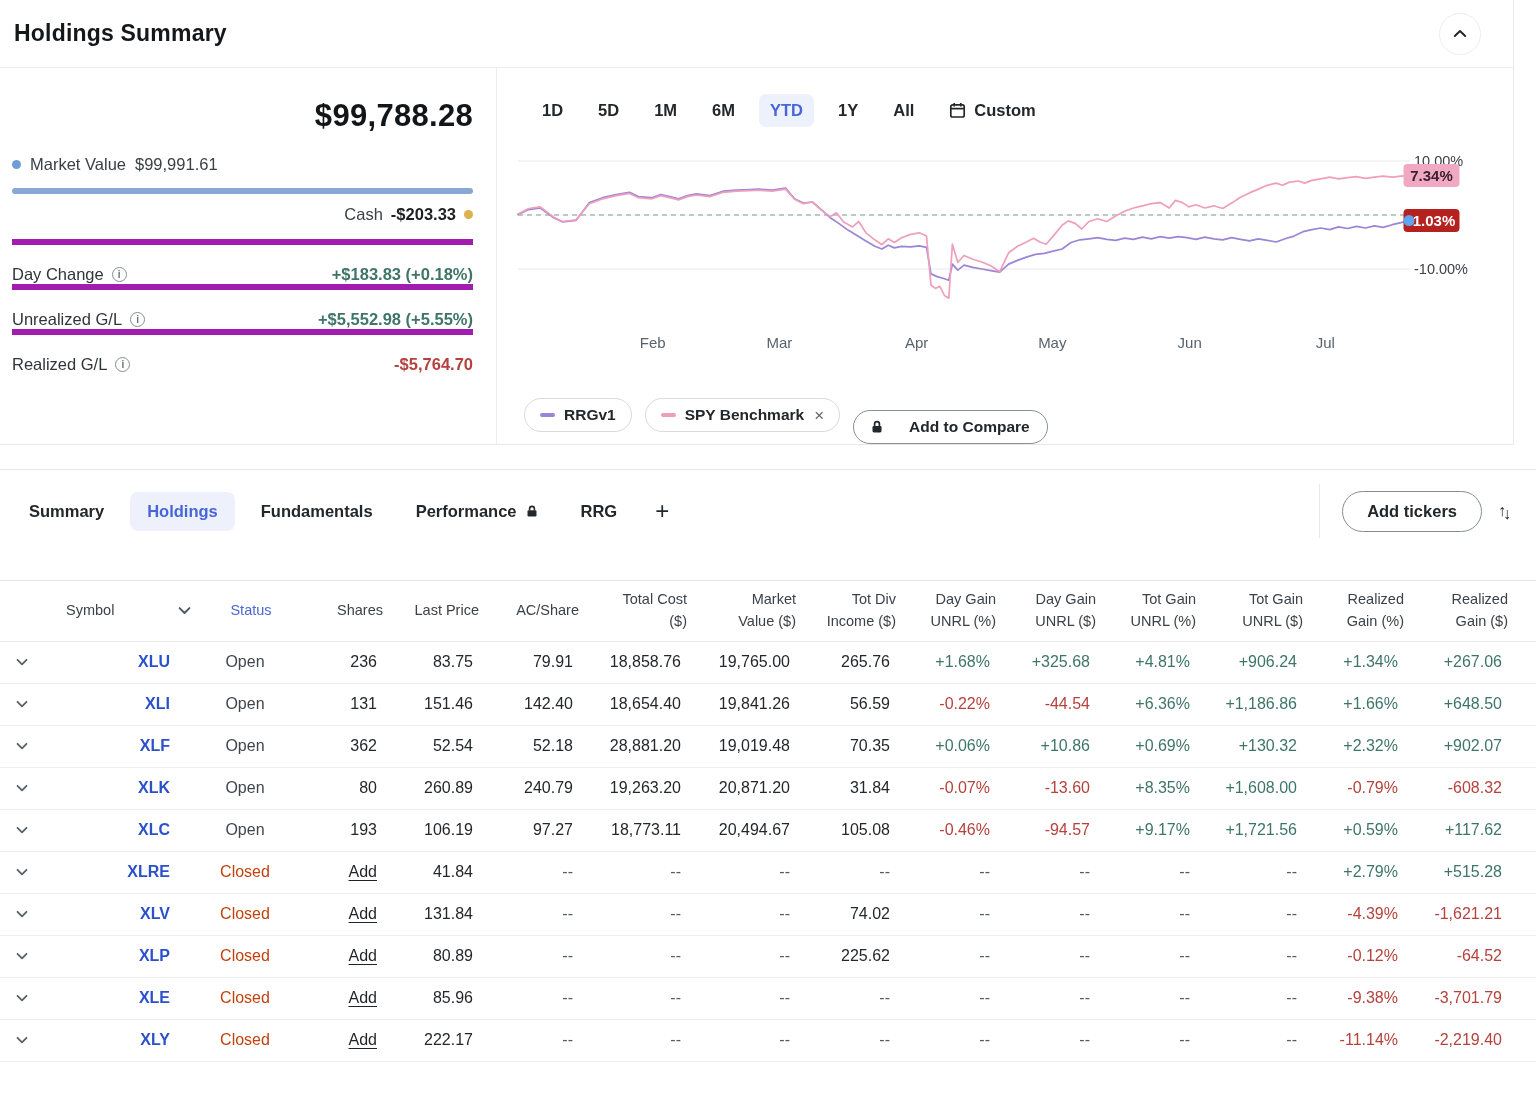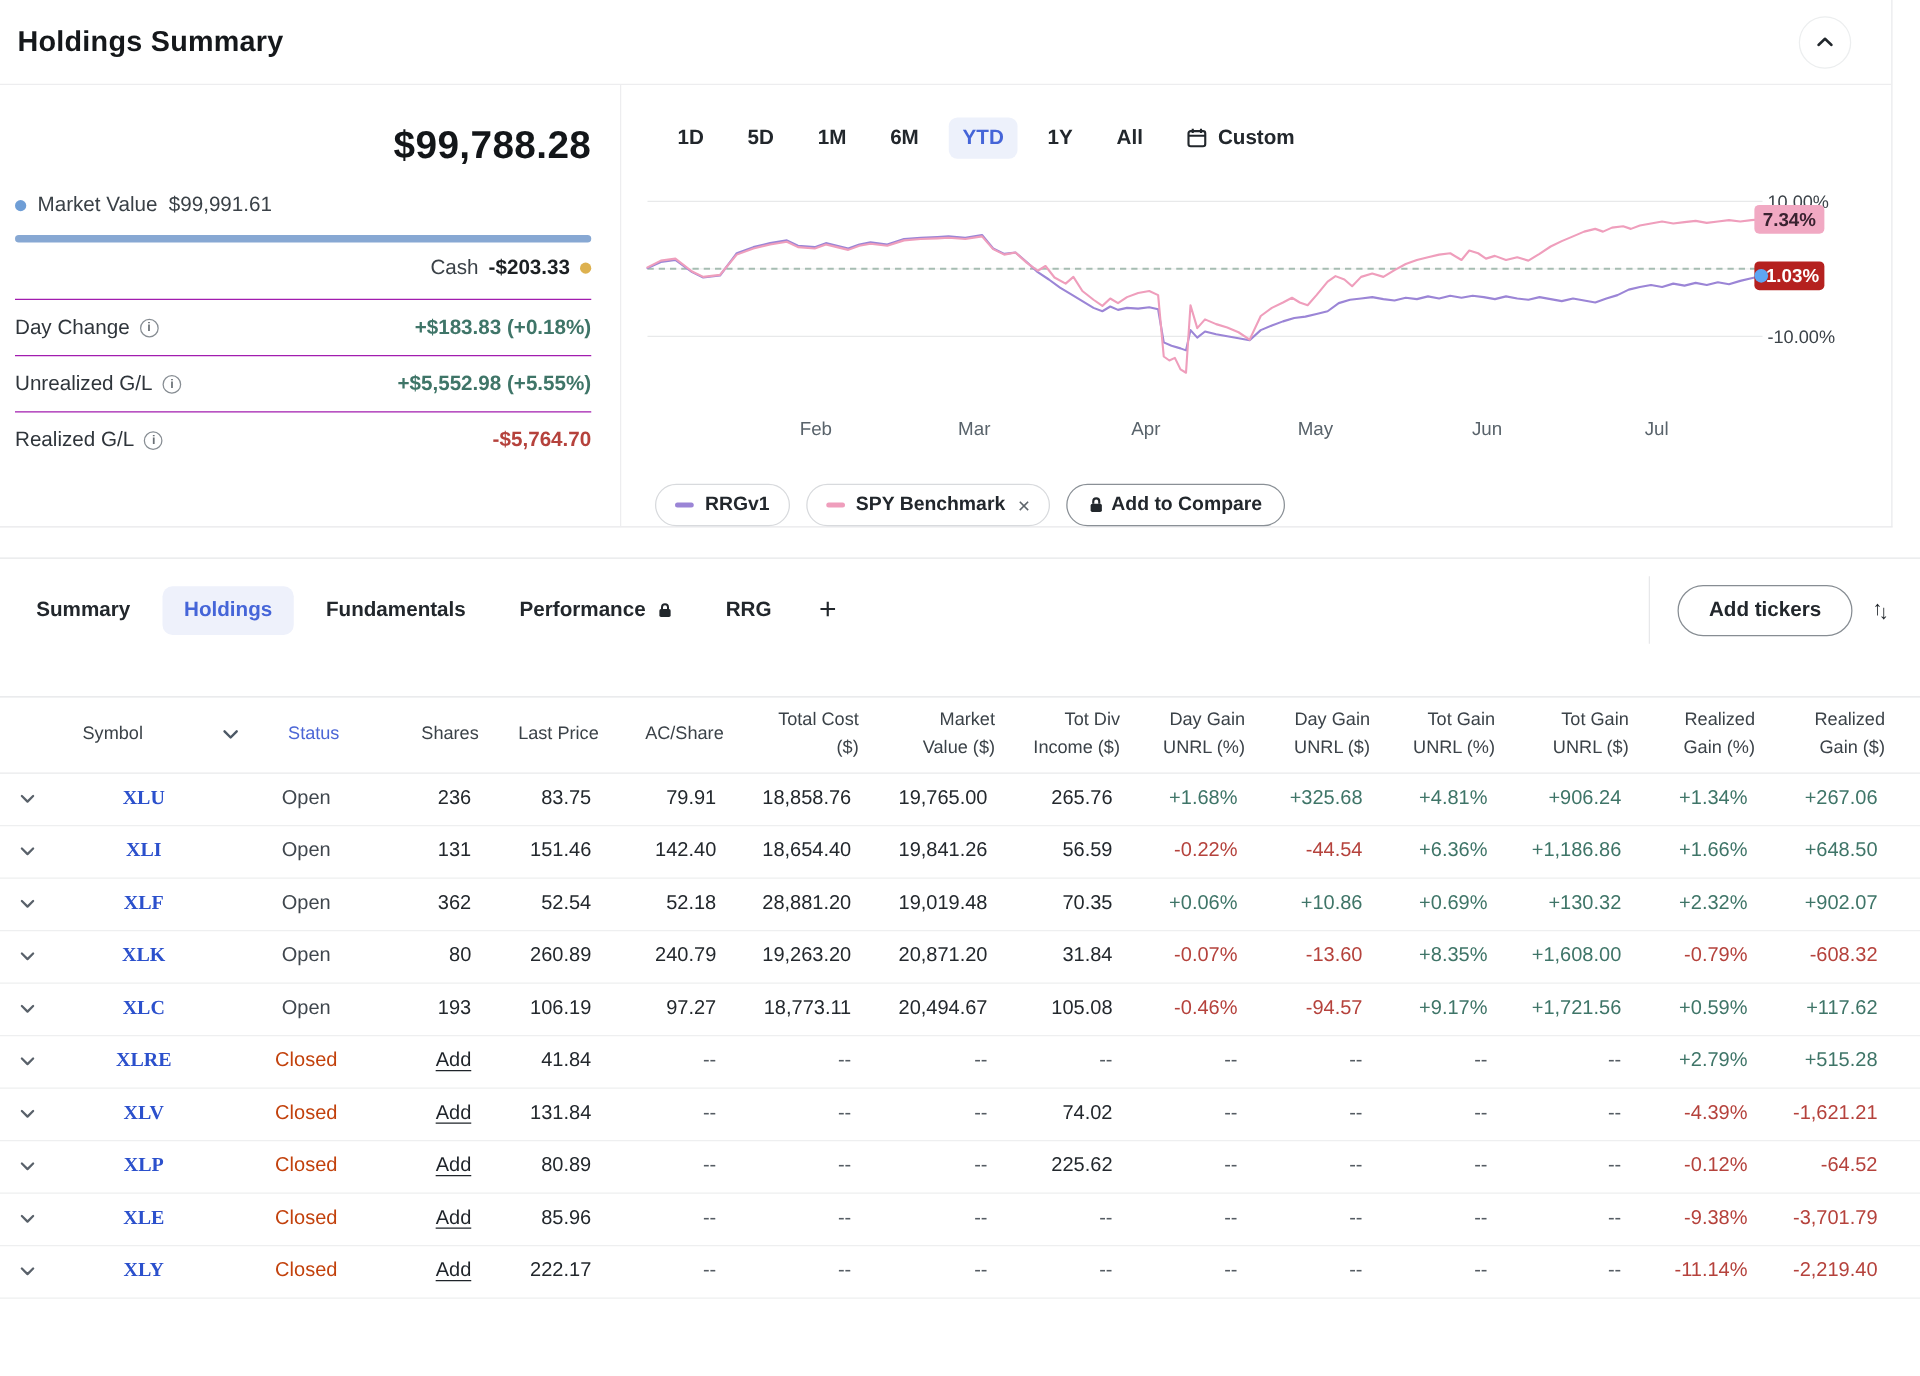--- a/index.html
+++ b/index.html
@@ -20,39 +20,39 @@
   .summary-panel { width:497px; flex:none; padding:30px 23px 0 12px; border-right:1px solid #ededef; }
   .total-value { font-size:31px; font-weight:800; color:#131619; letter-spacing:.3px;text-align:right; }
   .mv-row { margin-top:21px; display:flex; align-items:center; gap:9px; font-size:16.5px; color:#3a4147; }
   .dot { width:9px; height:9px; border-radius:50%; flex:none; }
   .dot-blue { background:#6f9ed6; }
   .dot-yellow { background:#ddb14f; }
   .bar { height:6px; background:#87a8d3; border-radius:3px; margin:14px 0 11px; }
   .cash-row { display:flex; justify-content:flex-end; align-items:center; gap:8px; font-size:16.5px; color:#3a4147; }
   .cash-value { font-weight:700; color:#1c2023; }
   .stats { margin-top:15px; }
-  .stat-row { display:flex; justify-content:space-between; align-items:center; height:45px; border-top:1px solid #a21caf; font-size:16.5px; }
+  .stat-row { display:flex; justify-content:space-between; align-items:flex-end; height:45px; border-top:6px solid #a21caf; font-size:16.5px; }
   .stat-label { color:#2f353b; display:flex; align-items:center; gap:8px; }
   .info-icon { width:15px; height:15px; border:1px solid #878d93; border-radius:50%; font-size:10px; font-weight:700; color:#6a7076; cursor:pointer; }
   .info-icon::before { content:"i"; }
   .stat-value { font-weight:600; }
   .pos { color:#3f7568; }
   .neg { color:#b5423c; }
 
   .chart-panel { flex:1; padding-top:26px; }
   .range-tabs { display:flex; align-items:center; gap:13px; padding-left:34px; }
   .range-tab { border:none; background:none; font-family:inherit; font-size:16.5px; font-weight:700; color:#22272c; padding:7px 11px; border-radius:7px; cursor:pointer; display:flex; align-items:center; gap:8px; }
   .range-tab.active { background:#edf1fb; color:#4565d8; }
   .chart-area { margin-top:14px; }
   .chart-area text { font-family:"Liberation Sans", sans-serif; }
   .legend-row { display:flex; align-items:center; gap:13px; padding-left:27px; margin-top:6px; }
   .chip { display:inline-flex; align-items:center; gap:9px; border:1px solid #d8dadd; border-radius:17px; padding:7px 15px; font-size:15.5px; font-weight:700; color:#22272c; background:#fff; cursor:pointer; }
   .chip .dash { width:15px; height:4.5px; border-radius:2.5px; }
   .chip-close { color:#5f666c; font-size:17px; font-weight:400; margin-left:1px; cursor:pointer; line-height:1; }
-  .compare-chip { border:1.5px solid #8a9096; font-family:inherit; gap:6px; padding:7px 17px; }
+  .compare-chip { border:1.5px solid #8a9096; font-family:inherit; gap:26px; padding:7px 17px;margin-top:24px; }
 
   
   .gap { height:24px; }
   .card2 { border-top:1px solid #e6e7e9; }
   .tabs-row { display:flex; align-items:center; padding:14px 24px 14px 12px; }
   .tabs-left { display:flex; align-items:flex-end; }
   .tab { border:none; background:none; font-family:inherit; font-size:16.5px; font-weight:700; color:#22272c; padding:10px 17px; border-radius:8px; margin-right:9px; cursor:pointer; display:flex; align-items:center; gap:9px; }
   .tab.active { color:#4565d8; background:#eef1fb; }
   .plus-tab { font-size:24px; font-weight:400; color:#22272c; padding:0 12px; cursor:pointer; }
   .spacer { flex:1; }
@@ -66,21 +66,21 @@
   .thead { border-top:1px solid #e4e5e7; border-bottom:1px solid #e9eaec; padding:8px 6px; min-height:53px; }
   .thead > :last-child, .trow > :last-child { padding-right:34px; }
   .th { font-size:14.5px; color:#3b4248; text-align:right; line-height:1.5; cursor:pointer; }
   .th-line { display:block; }
   .th-symbol { text-align:left; padding-left:16px; display:flex; align-items:center; gap:64px; }
   .th-status { text-align:center; color:#4c66d6; }
   .trow { height:42px; border-bottom:1px solid #eeeff0; }
   .td { font-size:16px; text-align:right; color:#23282d; }
   .td-chevron { display:flex; justify-content:center; }
   .row-expander { cursor:pointer; }
-  .td.symbol { text-align:center; padding-left:16px; color:#2b50cc; font-weight:700; font-size:16px; cursor:pointer;font-family:Liberation Serif, serif; }
+  .td.symbol { text-align:right; padding-left:16px; color:#2b50cc; font-weight:700; font-size:16px; cursor:pointer; }
   .td.status-cell { text-align:center; color:#3f464d; }
   .td.status-cell.closed { color:#c2410c; }
   .add-link { color:#1f242a; text-decoration:underline; text-underline-offset:3px; cursor:pointer; }
   .dash-val { color:#555c63; }
   .td.pos { color:#3f7568; }
   .td.neg { color:#b5423c; }
   .cash-label { font-weight:700; color:#17191c; text-align:left; padding-left:16px; font-size:16.5px; }
 </style>
 </head>
 <body>

